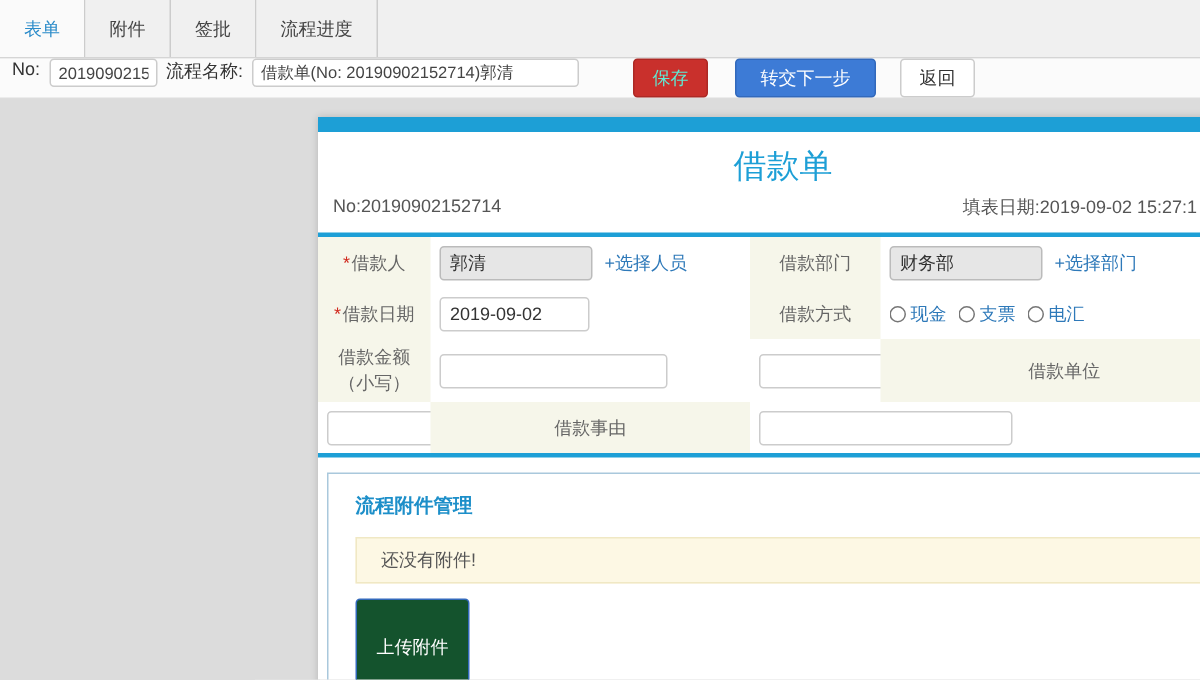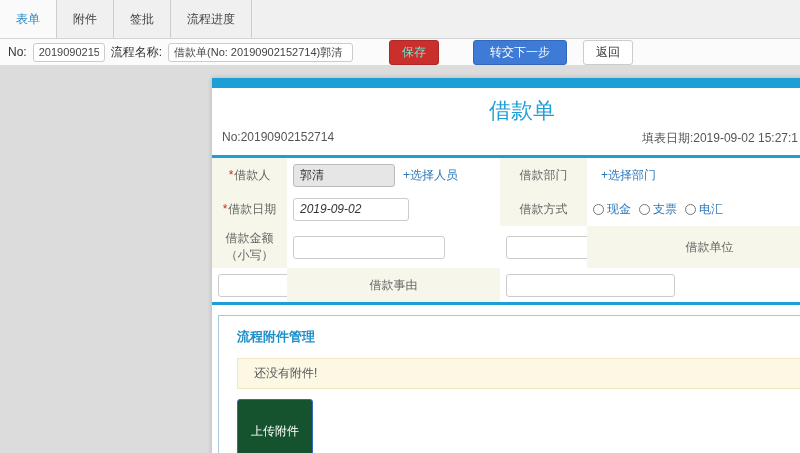--- a/index.html
+++ b/index.html
@@ -4,47 +4,47 @@
 <style>
   * { margin:0; padding:0; box-sizing:border-box; }
   html,body { width:800px; height:453px; overflow:hidden; font-family:"Liberation Sans","DejaVu Sans",sans-serif; background:#dcdcdc; }
 
   
   .tabbar { height:39px; background:#f0f0f0; border-bottom:1px solid #d5d5d5; display:flex; align-items:stretch; }
   .tab { padding:0 16px; font-size:12px; color:#444; display:flex; align-items:center; border-right:1px solid #ccc; cursor:pointer; background:#f0f0f0; }
   .tab.active { background:#fafafa; color:#2a8bc9; }
 
   
-  .actionbar { height:27px; background:#fbfbfb; border-bottom:1px solid #ddd; display:flex; align-items:center; padding:0 8px; gap:6px; }
+  .actionbar { height:27px; background:#fbfbfb; border-bottom:1px solid #ddd; display:flex; padding:0 8px; gap:6px; }
   .actionbar label { font-size:12px; color:#333; }
   .txt { height:19px; border:1px solid #ccc; border-radius:3px; font-size:11px; color:#444; padding:1px 5px; background:#fff; }
   .txt.no { width:72px; }
-  .txt.flow { width:185px; }
+  .txt.flow { width:218px; }
   .btn { font-size:12px; border-radius:3px; padding:3px 12px; cursor:pointer; border:1px solid transparent; }
   .btn-save { background:#c9302c; border-color:#ac2925; color:#5eead4; margin-left:30px; }
-  .btn-next { background:#3d7bd6; border-color:#3269bb; color:#fff; margin-left:28px; padding:3px 16px; }
+  .btn-next { background:#3d7bd6; border-color:#3269bb; color:#fff; margin-left:12px; padding:3px 16px; }
   .btn-back { background:#fff; border-color:#ccc; color:#333; margin-left:10px; }
 
   
   .main { position:relative; height:405px; background:#dcdcdc; }
   .card { position:absolute; left:212px; top:12px; width:620px; background:#fff; box-shadow:0 0 5px rgba(0,0,0,.18); }
   .card-topbar { height:10px; background:#1d9fd6; }
   .form-title { text-align:center; color:#1d9fd6; font-size:22px; padding:8px 0 2px; }
   .meta { display:flex; justify-content:space-between; font-size:12px; color:#555; padding:2px 34px 8px 10px; white-space:nowrap; }
   .divider-blue { height:3px; background:#1d9fd6; }
 
   
   .fgrid { display:grid; grid-template-columns:75px 213px 87px 245px; }
   .fcell { display:flex; align-items:center; min-height:34px; font-size:12px; }
   .flabel { background:#f6f6ea; color:#666; justify-content:center; text-align:center; padding:4px 6px; }
   .ffield { padding:4px 0 4px 6px; }
   .req { color:#d12a1f; margin-right:1px; }
   .inp { height:23px; border:1px solid #ccc; border-radius:3px; font-size:12px; color:#333; padding:2px 6px; background:#fff; }
   .inp.ro { background:#e6e6e6; border-color:#bbb; width:102px; }
-  .inp.date { width:116px;font-style:italic; }
+  .inp.date { width:100px; }
   .inp.w-left { width:152px; }
   .inp.w-right { width:198px; }
   .sel-link { font-size:12px; color:#2e79b9; margin-left:8px; text-decoration:none; cursor:pointer; }
   .radios { display:flex; align-items:center; gap:2px; color:#2e79b9; }
   .radios label { margin-right:6px; cursor:pointer; }
   .radios input { width:11px; height:11px; margin-right:1px; vertical-align:-1px; }
 
   
   .section { margin:10px 6px; border:1px solid #a9c8dc; padding:12px 18px 14px; }
   .section.red { border-color:#de8585; }
@@ -99,20 +99,21 @@
         <span>借款人</span>
       </div>
       <div class="fcell ffield">
         <input class="inp ro" readonly="" value="郭清" style="">
         <a class="sel-link">+选择人员</a>
       </div>
       <div class="fcell flabel">
         <span>借款部门</span>
       </div>
       <div class="fcell ffield">
+        <input class="inp ro" readonly="" value="财务部" style="">
         <a class="sel-link">+选择部门</a>
       </div>
 
       <div class="fcell flabel">
         <span class="req">*</span>
         <span>借款日期</span>
       </div>
       <div class="fcell ffield">
         <input class="inp date" value="2019-09-02" style="">
       </div>

